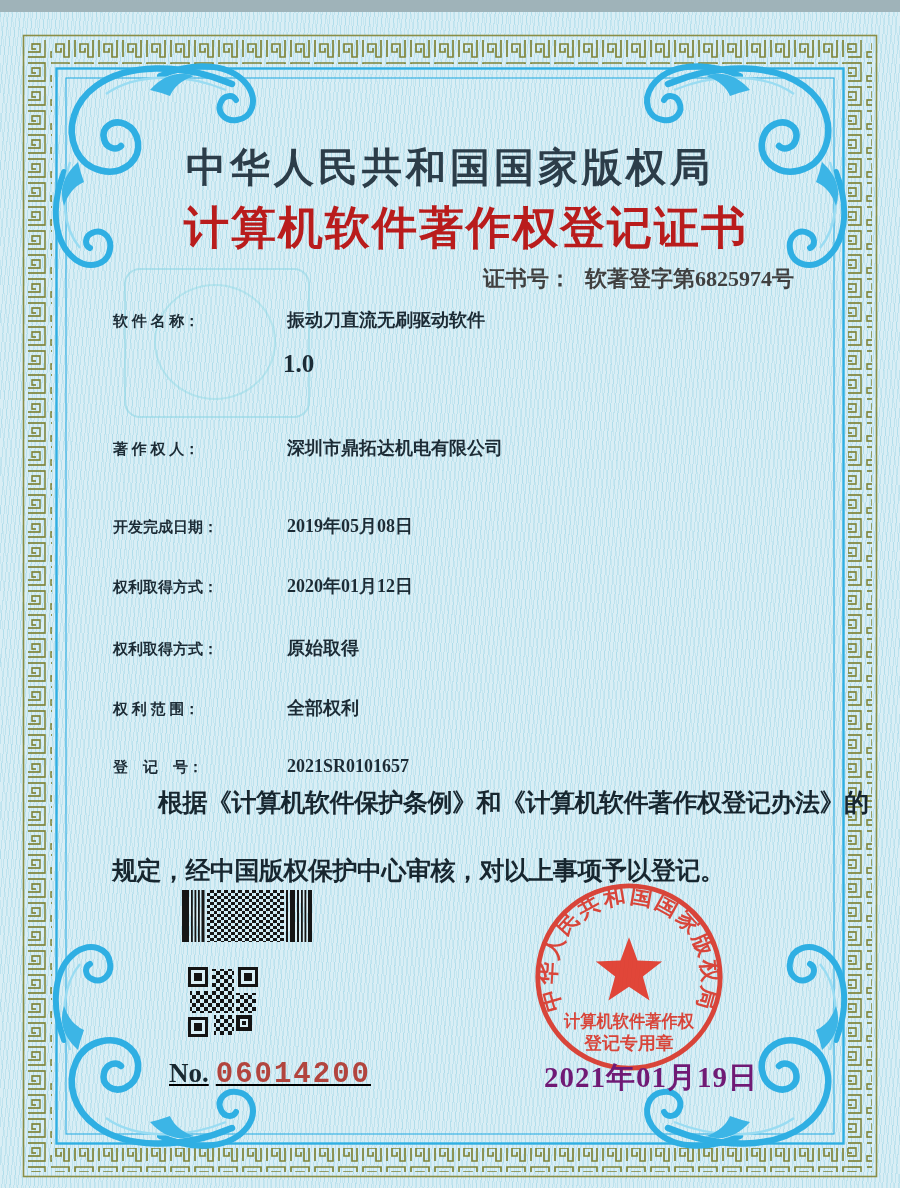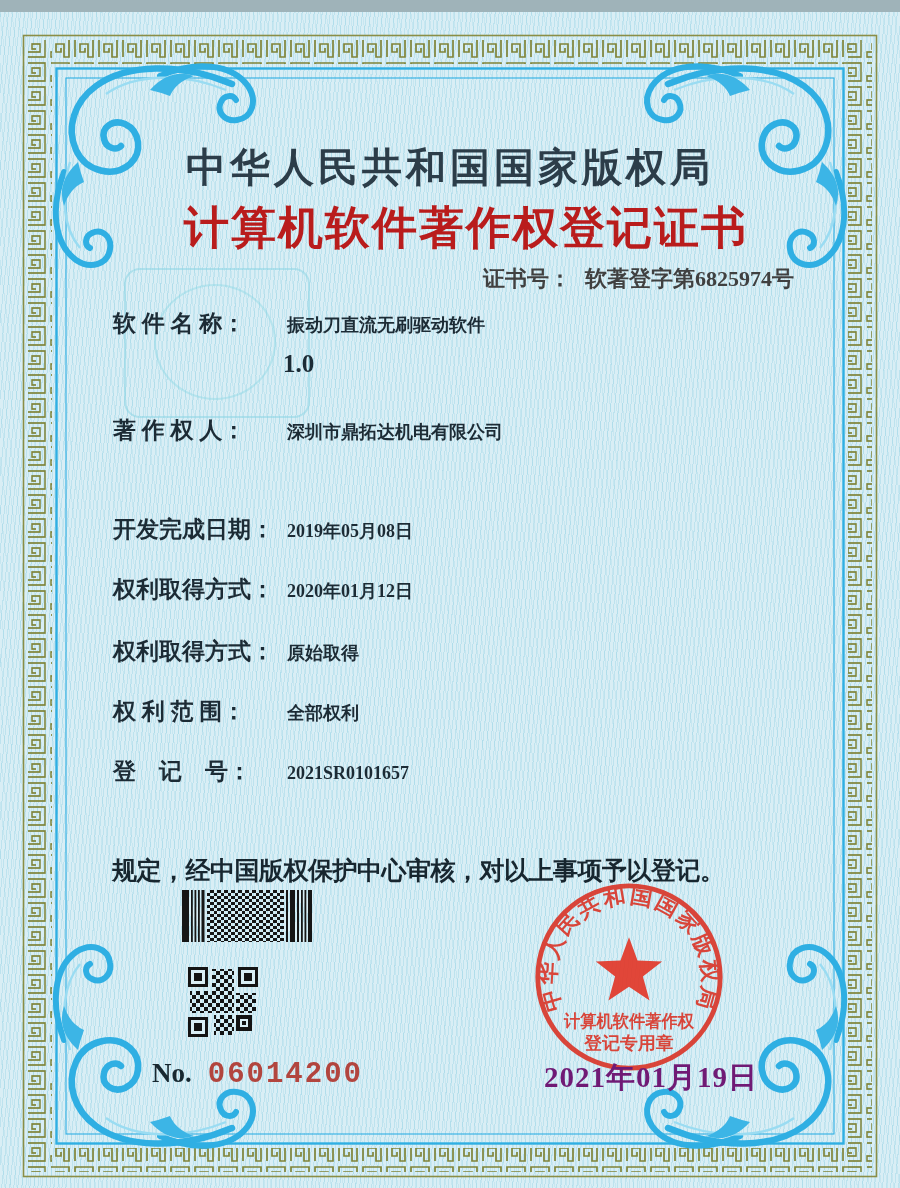--- a/index.html
+++ b/index.html
@@ -45,33 +45,33 @@
     text-align:center;font-size:45px;font-weight:800;letter-spacing:2px;
     color:#b91c1c;margin:0;
   }
   .certno{
     position:absolute;top:252px;right:106px;
     font-size:22px;font-weight:700;color:#404040;
     display:flex;gap:14px;white-space:nowrap;
   }
   .row{position:absolute;left:113px;white-space:nowrap;color:#1c2b35;}
   .row .lbl{
-    display:inline-block;width:170px;font-size:23px;font-weight:700;
+    display:inline-block;width:170px;font-size:15px;font-weight:700;
     vertical-align:baseline;
   }
   .row .val{font-size:18px;font-weight:600;margin-left:0px;}
   .version-line{position:absolute;left:283px;font-size:25px;font-weight:600;color:#1c2b35;}
   .statement{position:absolute;left:112px;width:692px;color:#17262f;
     font-size:25px;font-weight:600;letter-spacing:-0.5px;white-space:nowrap;}
   .statement.l1{text-indent:46px;}
 
   .barcode{position:absolute;left:182px;top:878px;width:130px;height:52px;}
   .qrcode{position:absolute;left:188px;top:955px;width:70px;height:70px;}
 
-  .serial{position:absolute;left:152px;top:1046px;display:flex;align-items:baseline;gap:16px;}
+  .serial{position:absolute;left:169px;top:1046px;display:flex;align-items:baseline;gap:7px;text-decoration:underline;}
   .serial .no{font-size:27px;color:#182830;font-weight:600;}
   .serial .num{
     font-family:"Liberation Mono","DejaVu Sans Mono",monospace;
     font-size:29px;letter-spacing:2px;color:#b2453e;font-weight:600;
   }
 
   .seal{position:absolute;left:532px;top:868px;width:194px;height:194px;opacity:.93;}
   .seal-date{
     position:absolute;left:544px;top:1046px;font-size:29px;font-weight:700;
     color:#701a75;letter-spacing:1px;
@@ -136,21 +136,21 @@
       <span>证书号：</span>
       <span>软著登字第6825974号</span>
     </div>
 
     <div class="row" style="top:296px">
       <span class="lbl">软 件 名 称：</span>
       <span class="val">振动刀直流无刷驱动软件</span>
     </div>
     <div class="version-line" style="top:338px">1.0</div>
 
-    <div class="row" style="top:403px">
+    <div class="row" style="top:424px">
       <span class="lbl">著 作 权 人：</span>
       <span class="val">深圳市鼎拓达机电有限公司</span>
     </div>
 
     <div class="row" style="top:502px">
       <span class="lbl">开发完成日期：</span>
       <span class="val">2019年05月08日</span>
     </div>
 
     <div class="row" style="top:562px">
@@ -166,20 +166,21 @@
     <div class="row" style="top:624px">
       <span class="lbl">权利取得方式：</span>
       <span class="val">原始取得</span>
     </div>
 
     <div class="row" style="top:744px">
       <span class="lbl">登　记　号：</span>
       <span class="val">2021SR0101657</span>
     </div>
 
+    <div class="statement l1" style="top:774px">根据《计算机软件保护条例》和《计算机软件著作权登记办法》的</div>
     <div class="statement" style="top:842px">规定，经中国版权保护中心审核，对以上事项予以登记。</div>
 
     <svg class="barcode" viewBox="0 0 130 52" xmlns="http://www.w3.org/2000/svg">
       <rect x="0" y="0" width="7" height="52" fill="#161616"></rect>
       <rect x="9" y="0" width="1.8" height="52" fill="#161616"></rect>
       <rect x="12.5" y="0" width="1.8" height="52" fill="#161616"></rect>
       <rect x="16" y="0" width="1.8" height="52" fill="#161616"></rect>
       <rect x="19.5" y="0" width="3" height="52" fill="#161616"></rect>
       <rect x="25" y="0" width="77" height="52" fill="url(#bcp)"></rect>
       <rect x="104" y="0" width="2" height="52" fill="#161616"></rect>

